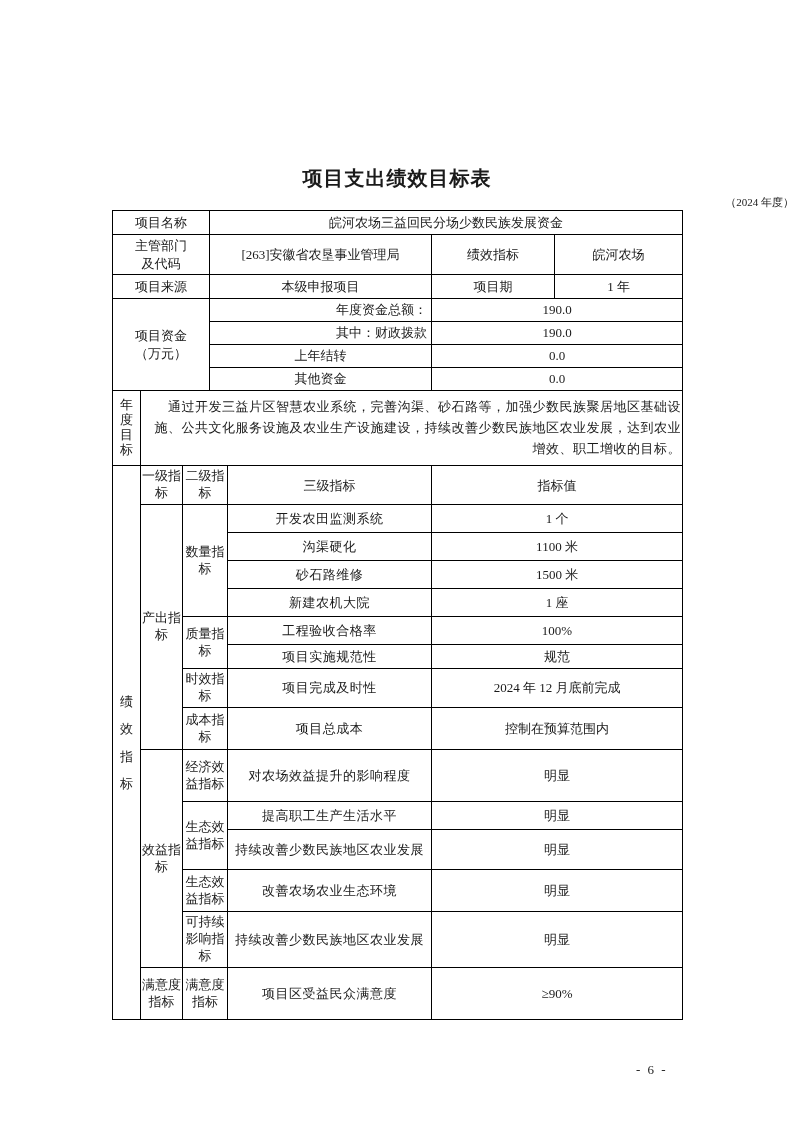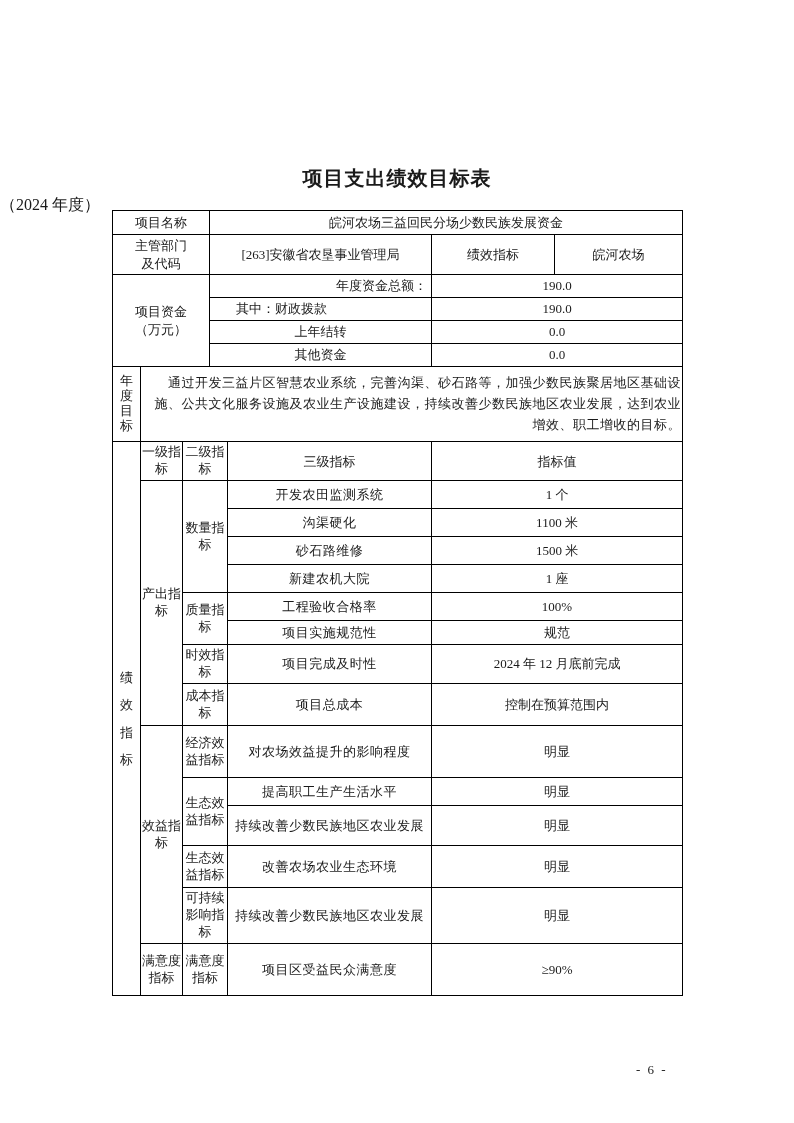--- a/index.html
+++ b/index.html
@@ -17,22 +17,22 @@
     position: absolute;
     top: 132px; left: 0; right: 0;
     text-align: center;
     font-size: 20px;
     font-weight: bold;
     letter-spacing: 1px;
   }
   .doc-subtitle {
     position: absolute;
     top: 162px; left: 0; right: 0;
-    text-align: left;
-    font-size: 16px;
+    text-align: right;
+    font-size: 11px;
   }
   .tables {
     position: absolute;
     left: 112px;
     top: 177px;
     width: 570px;
   }
   table {
     border-collapse: collapse;
     table-layout: fixed;
@@ -44,21 +44,21 @@
   td {
     border: 1px solid #000;
     padding: 2px 4px;
     text-align: center;
     vertical-align: middle;
     line-height: 1.35;
     overflow: hidden;
   }
   .pre { white-space: pre-line; text-align: center; }
   .left { text-align: right; padding-left: 12px; }
-  .left2 { text-align: left; padding-left: 26px; }
+  .left2 { text-align: right; padding-left: 26px; }
   .vlabel {
     word-break: break-all;
     padding: 2px 6px;
     line-height: 1.15;
   }
   .vlabel-tall {
     word-break: break-all;
     padding: 2px 6px;
     line-height: 2.1;
   }
@@ -109,20 +109,26 @@
         <td>项目名称</td>
         <td colspan="3">皖河农场三益回民分场少数民族发展资金</td>
       </tr>
       <tr class="h32">
         <td class="pre">主管部门
 及代码</td>
         <td>[263]安徽省农垦事业管理局</td>
         <td>绩效指标</td>
         <td>皖河农场</td>
       </tr>
+      <tr class="h24">
+        <td>项目来源</td>
+        <td>本级申报项目</td>
+        <td>项目期</td>
+        <td>1 年</td>
+      </tr>
     </tbody>
       </table>
 
     <table>
       <colgroup>
           <col style="width:97px">
           <col style="width:222px">
           <col style="width:251px">
         </colgroup>
       <tbody>

